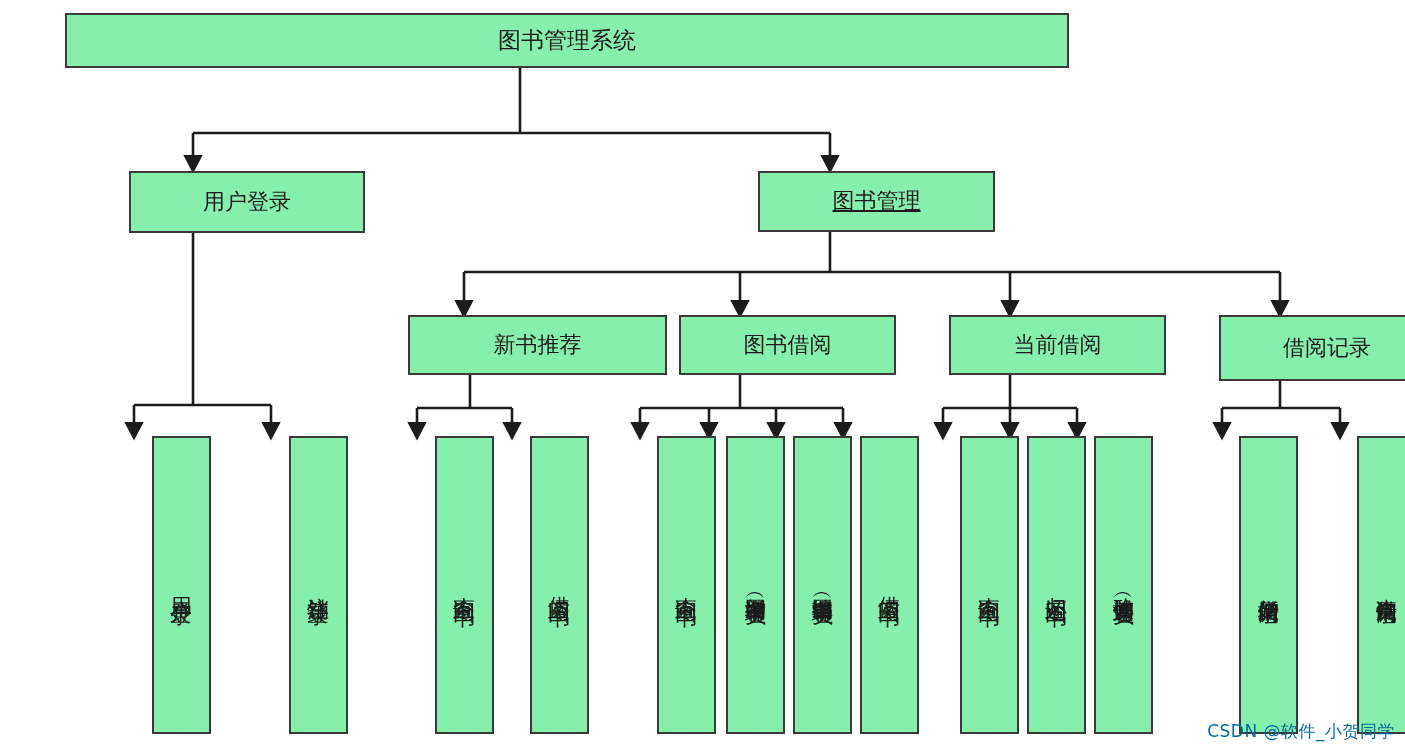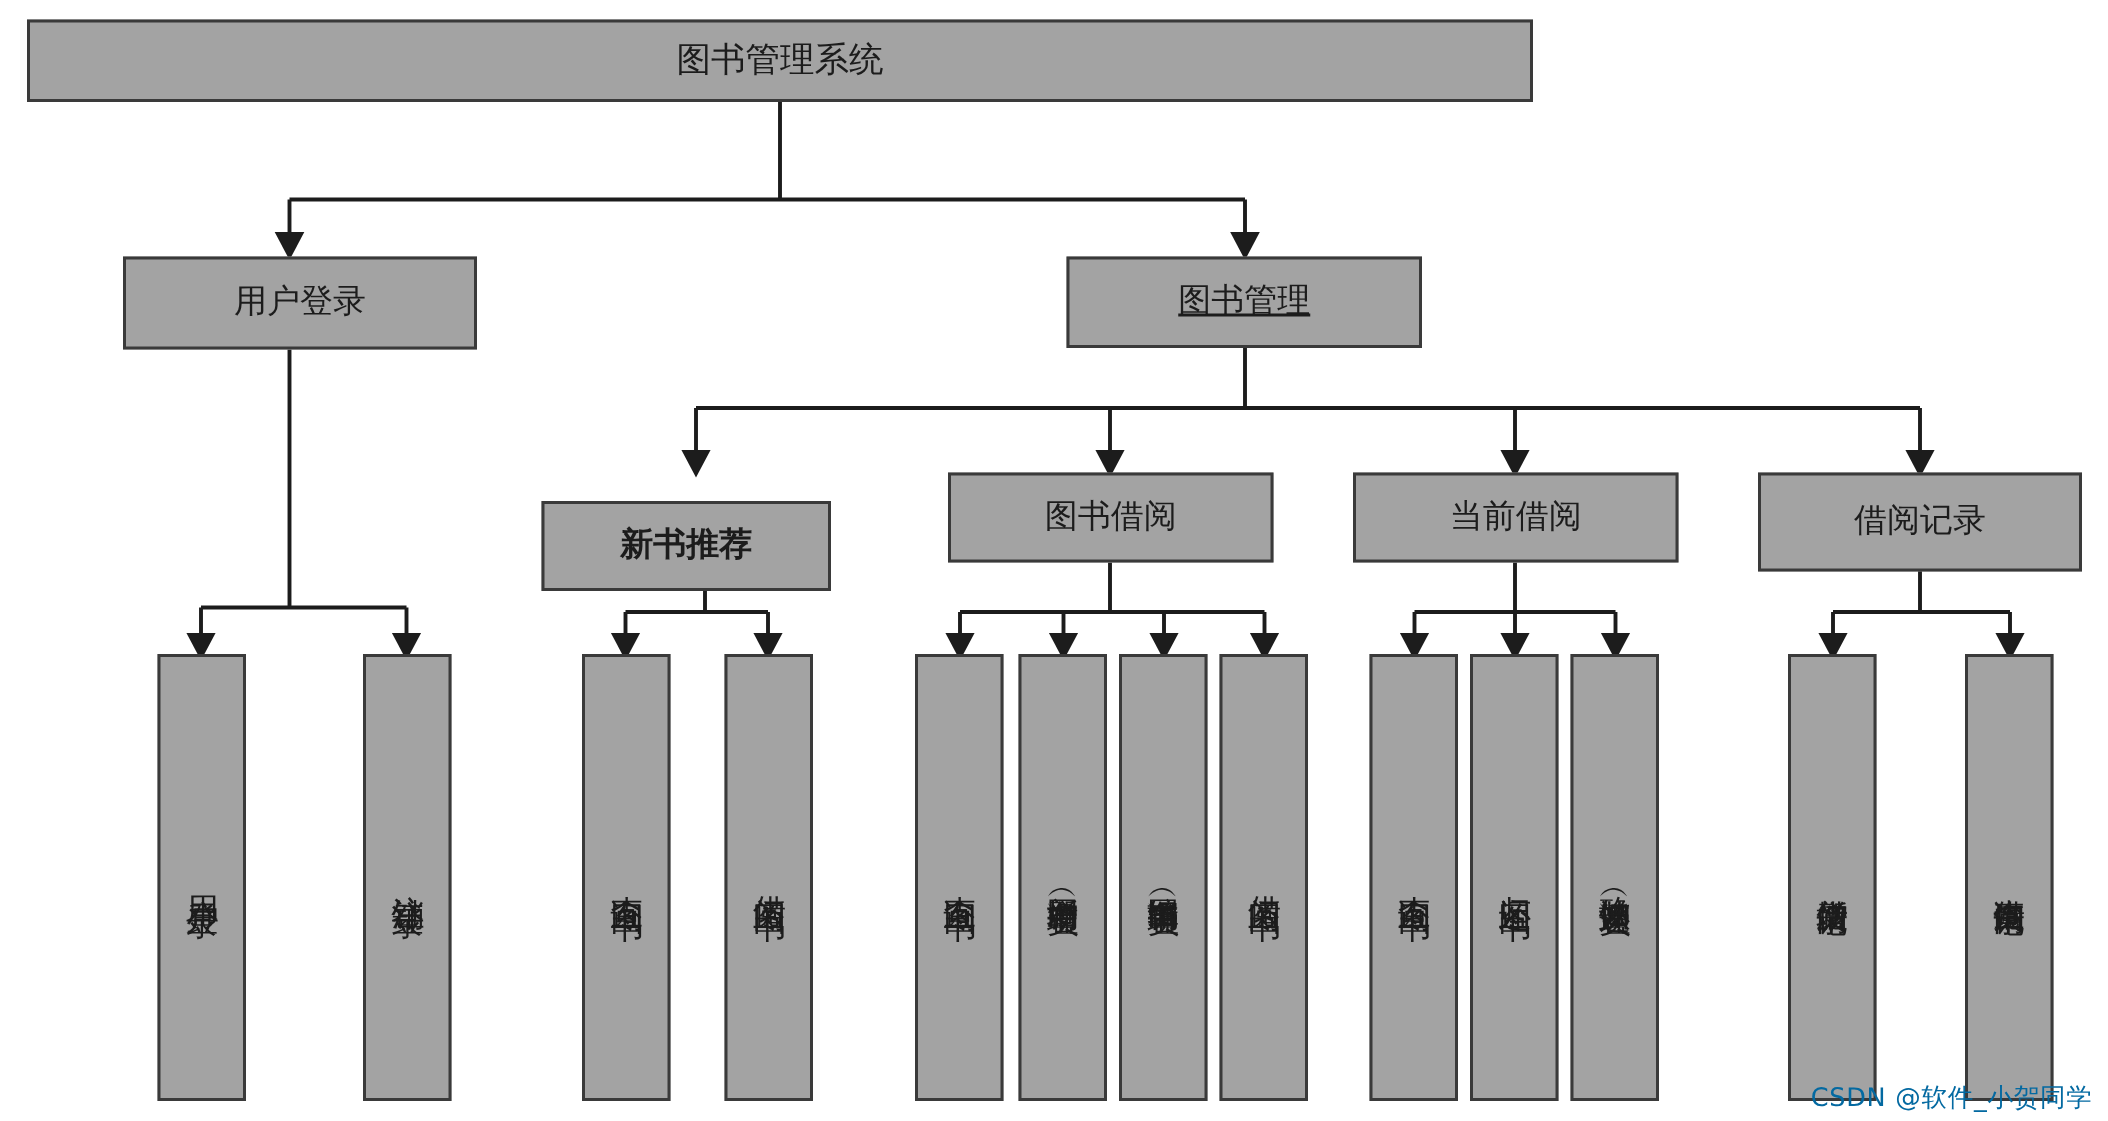--- a/index.html
+++ b/index.html
@@ -9,26 +9,27 @@
     background:#ffffff;
     font-family:"DejaVu Sans","Liberation Sans",sans-serif;
     overflow:hidden;
   }
   #canvas{position:relative;width:1405px;height:747px;}
   svg.edges{position:absolute;left:0;top:0;width:1405px;height:747px;pointer-events:none;}
 
   .node{
     position:absolute;
     box-sizing:border-box;
-    background:#a3a3a3;
+    background:#86efac;
     border:2.5px solid #3a3a3a;
     display:flex;
     align-items:center;
     justify-content:center;
     color:#1c1c1c;
+    margin-left:47px;
   }
   .node .lbl{
     display:block;
     text-align:center;
     line-height:1.28;
     white-space:pre;
   }
   
   .node.h .lbl{font-size:22px;}
   .node.root .lbl{font-size:23px;}
@@ -118,21 +119,21 @@
     <span class="lbl">图书管理系统</span>
   </div>
 
   <div class="node h" style="left:82px;top:171px;width:236px;height:62px;">
     <span class="lbl">用户登录</span>
   </div>
   <div class="node h" style="left:711px;top:171px;width:237px;height:61px;text-decoration:underline;">
     <span class="lbl">图书管理</span>
   </div>
 
-  <div class="node h" style="left:361px;top:334px;width:193px;height:60px;font-weight:bold;">
+  <div class="node h" style="left:361px;top:315px;width:259px;height:60px;">
     <span class="lbl">新书推荐</span>
   </div>
   <div class="node h" style="left:632px;top:315px;width:217px;height:60px;">
     <span class="lbl">图书借阅</span>
   </div>
   <div class="node h" style="left:902px;top:315px;width:217px;height:60px;">
     <span class="lbl">当前借阅</span>
   </div>
   <div class="node h" style="left:1172px;top:315px;width:216px;height:66px;">
     <span class="lbl">借阅记录</span>

